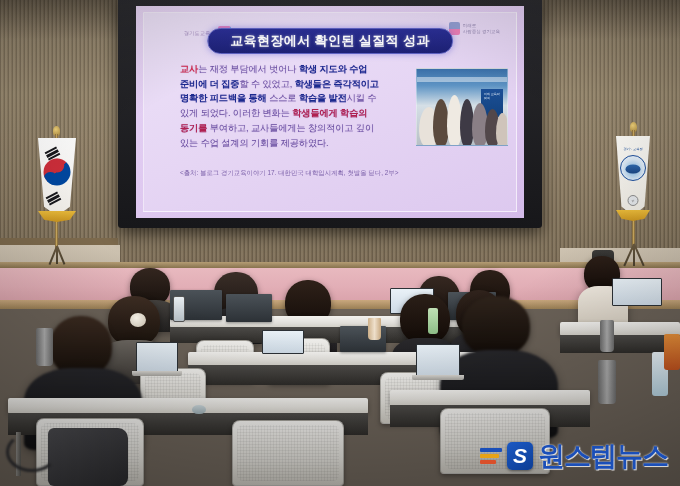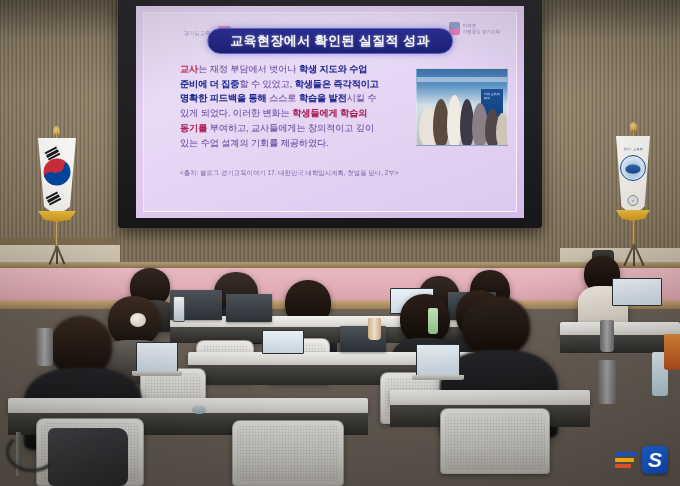--- a/index.html
+++ b/index.html
@@ -544,15 +544,16 @@
 
   <div class="room-dim"></div>
 
   <div class="watermark">
     <div class="wm-bars" id="wm-bars">
         <i style="background: rgb(27, 79, 184); width: 22px;"></i>
         <i style="background: rgb(232, 163, 23); width: 19px;"></i>
         <i style="background: rgb(217, 79, 42); width: 16px;"></i>
       </div>
     <div class="wm-s">S</div>
+    <div class="wm-text">원스텝뉴스</div>
   </div>
 
 </div>
 
 </body></html>

